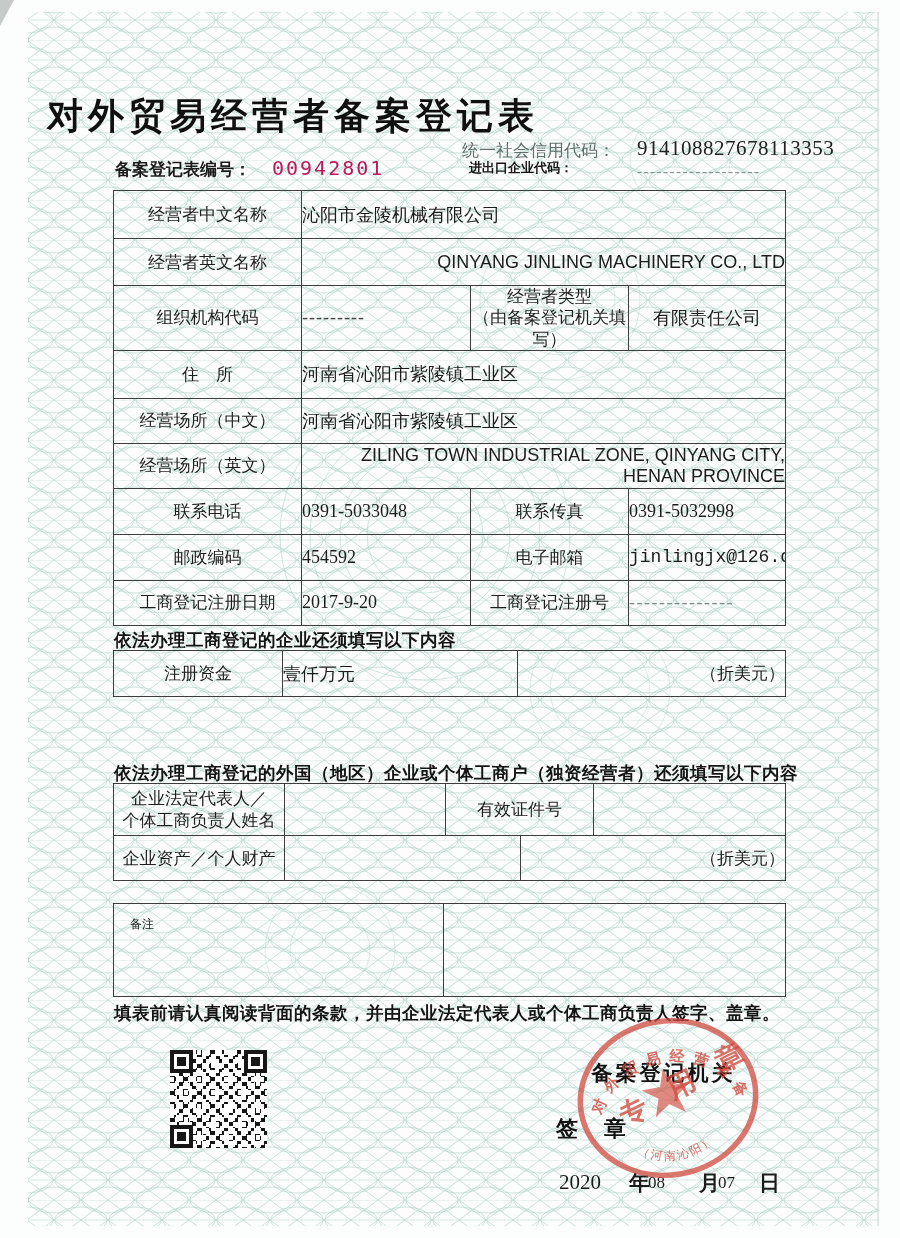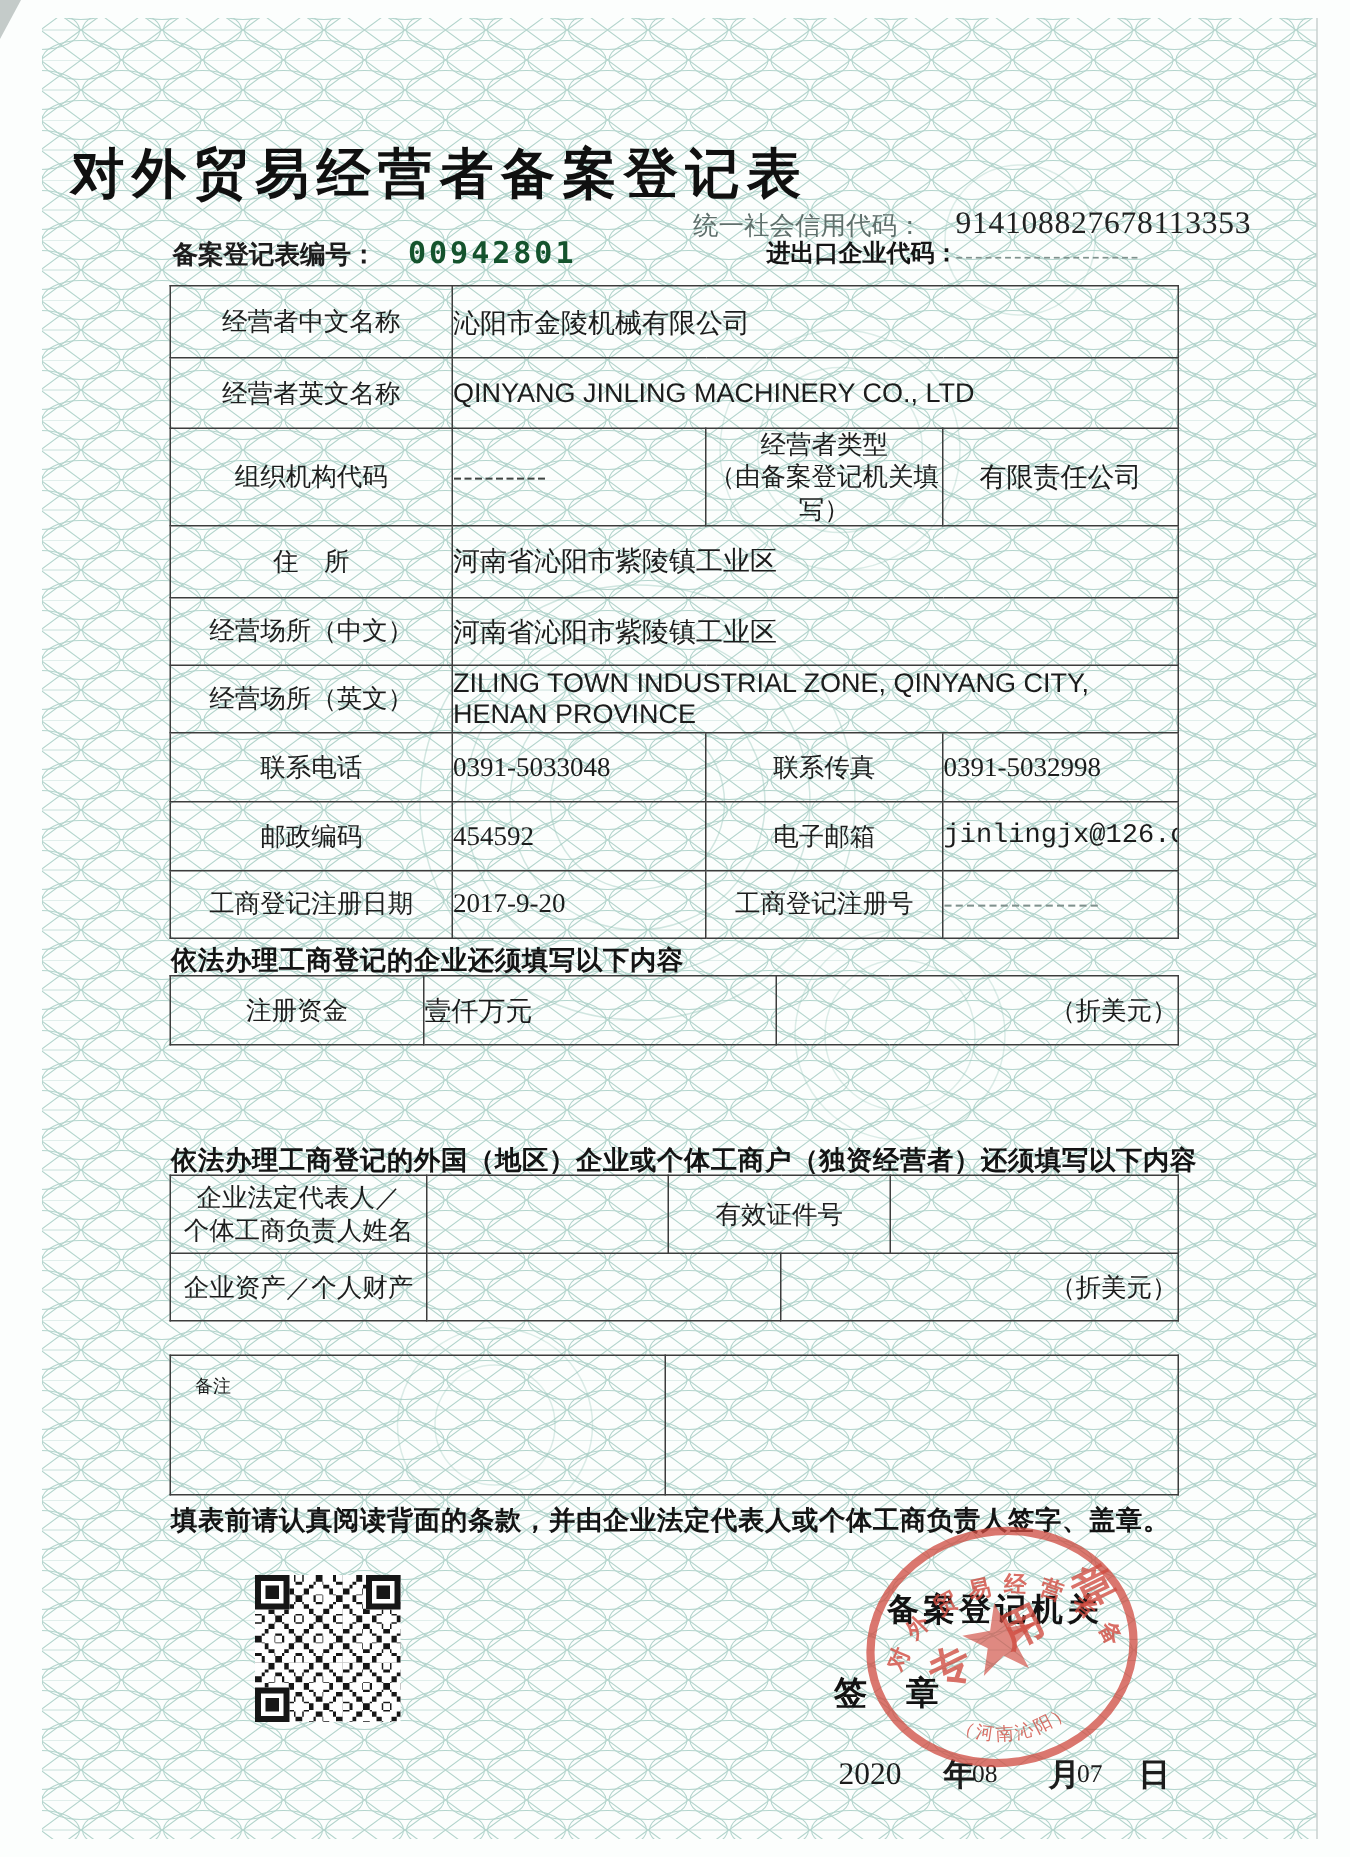--- a/index.html
+++ b/index.html
@@ -10,32 +10,32 @@
   }
   svg.bg{position:absolute;left:0;top:0;z-index:0;}
   .abs{position:absolute;z-index:2;}
 
   .title{
     top:92px;left:0;width:860px;text-align:left;
     font-family:"Liberation Sans","DejaVu Sans",sans-serif;
     font-weight:bold;font-size:36px;letter-spacing:5px;color:#101010;margin-left:47px;
   }
   .form-no-label{top:158px;left:115px;font-family:"Liberation Sans",sans-serif;font-weight:bold;font-size:17px;}
-  .form-no-value{top:156px;left:272px;font-family:"DejaVu Sans Mono","Liberation Mono",monospace;font-size:20px;letter-spacing:2px;color:#14532d;font-weight:bold;}
+  .form-no-value{top:156px;left:272px;font-family:"DejaVu Sans Mono","Liberation Mono",monospace;font-size:20px;letter-spacing:2px;color:#be185d;}
   .credit-label{top:139px;left:462px;font-family:"Liberation Sans",sans-serif;font-size:17px;color:#5f6f6b;}
   .credit-value{top:136px;left:637px;font-size:21px;letter-spacing:0.5px;color:#222;}
-  .ie-label{top:159px;left:511px;font-family:"Liberation Sans",sans-serif;font-weight:bold;font-size:16px;color:#151515;}
+  .ie-label{top:159px;left:469px;font-family:"Liberation Sans",sans-serif;font-weight:bold;font-size:13px;color:#151515;}
   .ie-value{top:163px;left:637px;font-size:15px;letter-spacing:1.5px;color:#7f918d;}
 
   table.frm{position:absolute;z-index:2;border-collapse:collapse;table-layout:fixed;background:transparent;}
   table.frm td{border:1.5px solid #3d3d3d;padding:0;overflow:hidden;}
   td.lbl{text-align:center;font-size:17px;color:#1e1e1e;}
   td.val{padding-left:12px;font-size:18px;}
   td.val-c{text-align:center;font-size:18px;}
-  .en{font-family:"Liberation Sans","DejaVu Sans",sans-serif;font-size:15px;}
+  .en{font-family:"Liberation Sans","DejaVu Sans",sans-serif;font-size:15px;text-align:right;}
   .mono{font-family:"Liberation Mono","DejaVu Sans Mono",monospace;font-size:16px;}
   .dash-dark{color:#3f4442;letter-spacing:1px;}
   .dash-grey{color:#7f918d;letter-spacing:1.5px;font-size:15px;}
   .two-line{font-size:16px;line-height:1.25;}
   .usd{text-align:right;padding-right:14px;font-size:17px;}
   td.top-left{vertical-align:top;}
   td.top-left .rm{display:inline-block;padding:12px 0 0 16px;font-size:12px;}
 
   .sec-heading{
     font-family:"Liberation Sans","DejaVu Sans",sans-serif;font-weight:bold;

